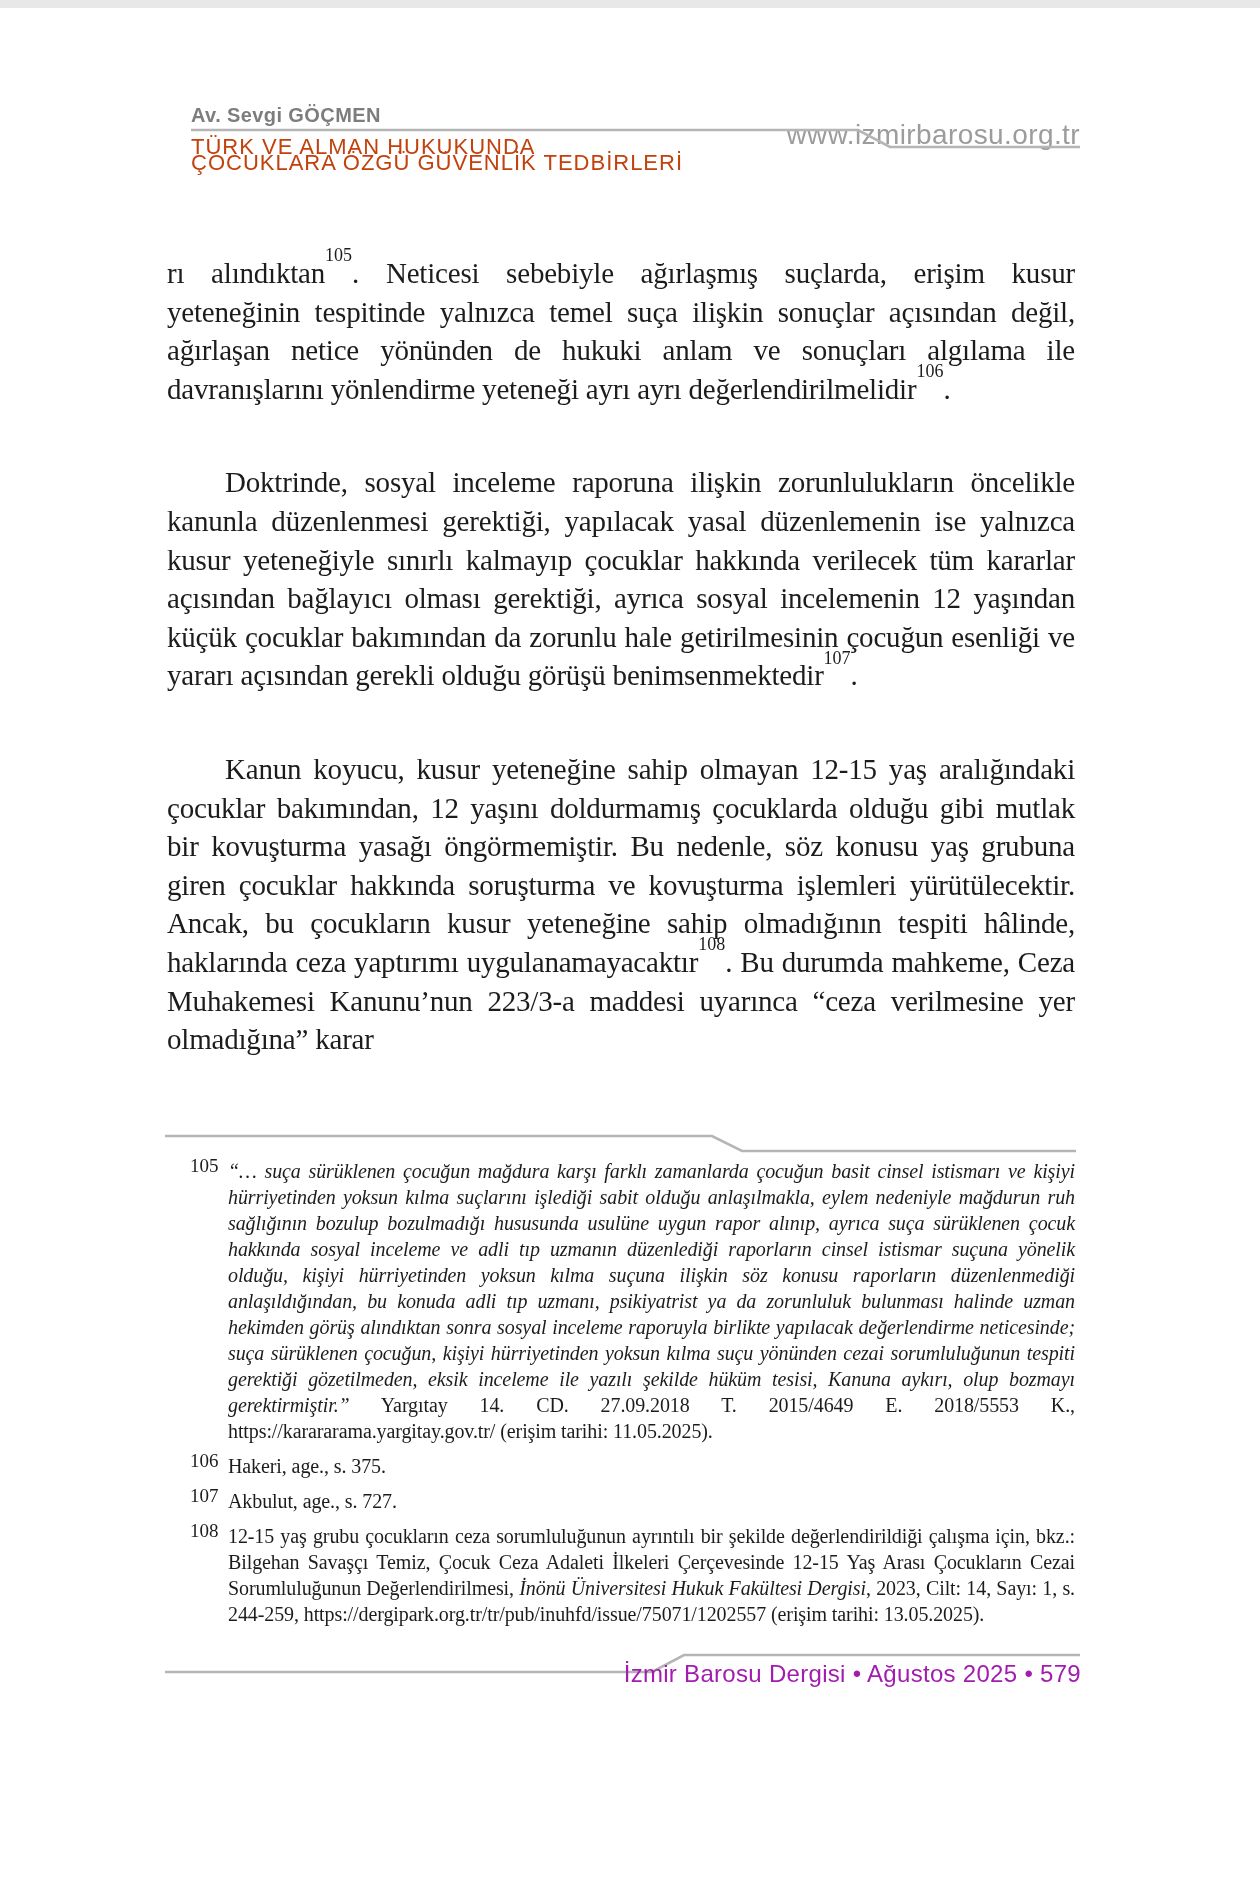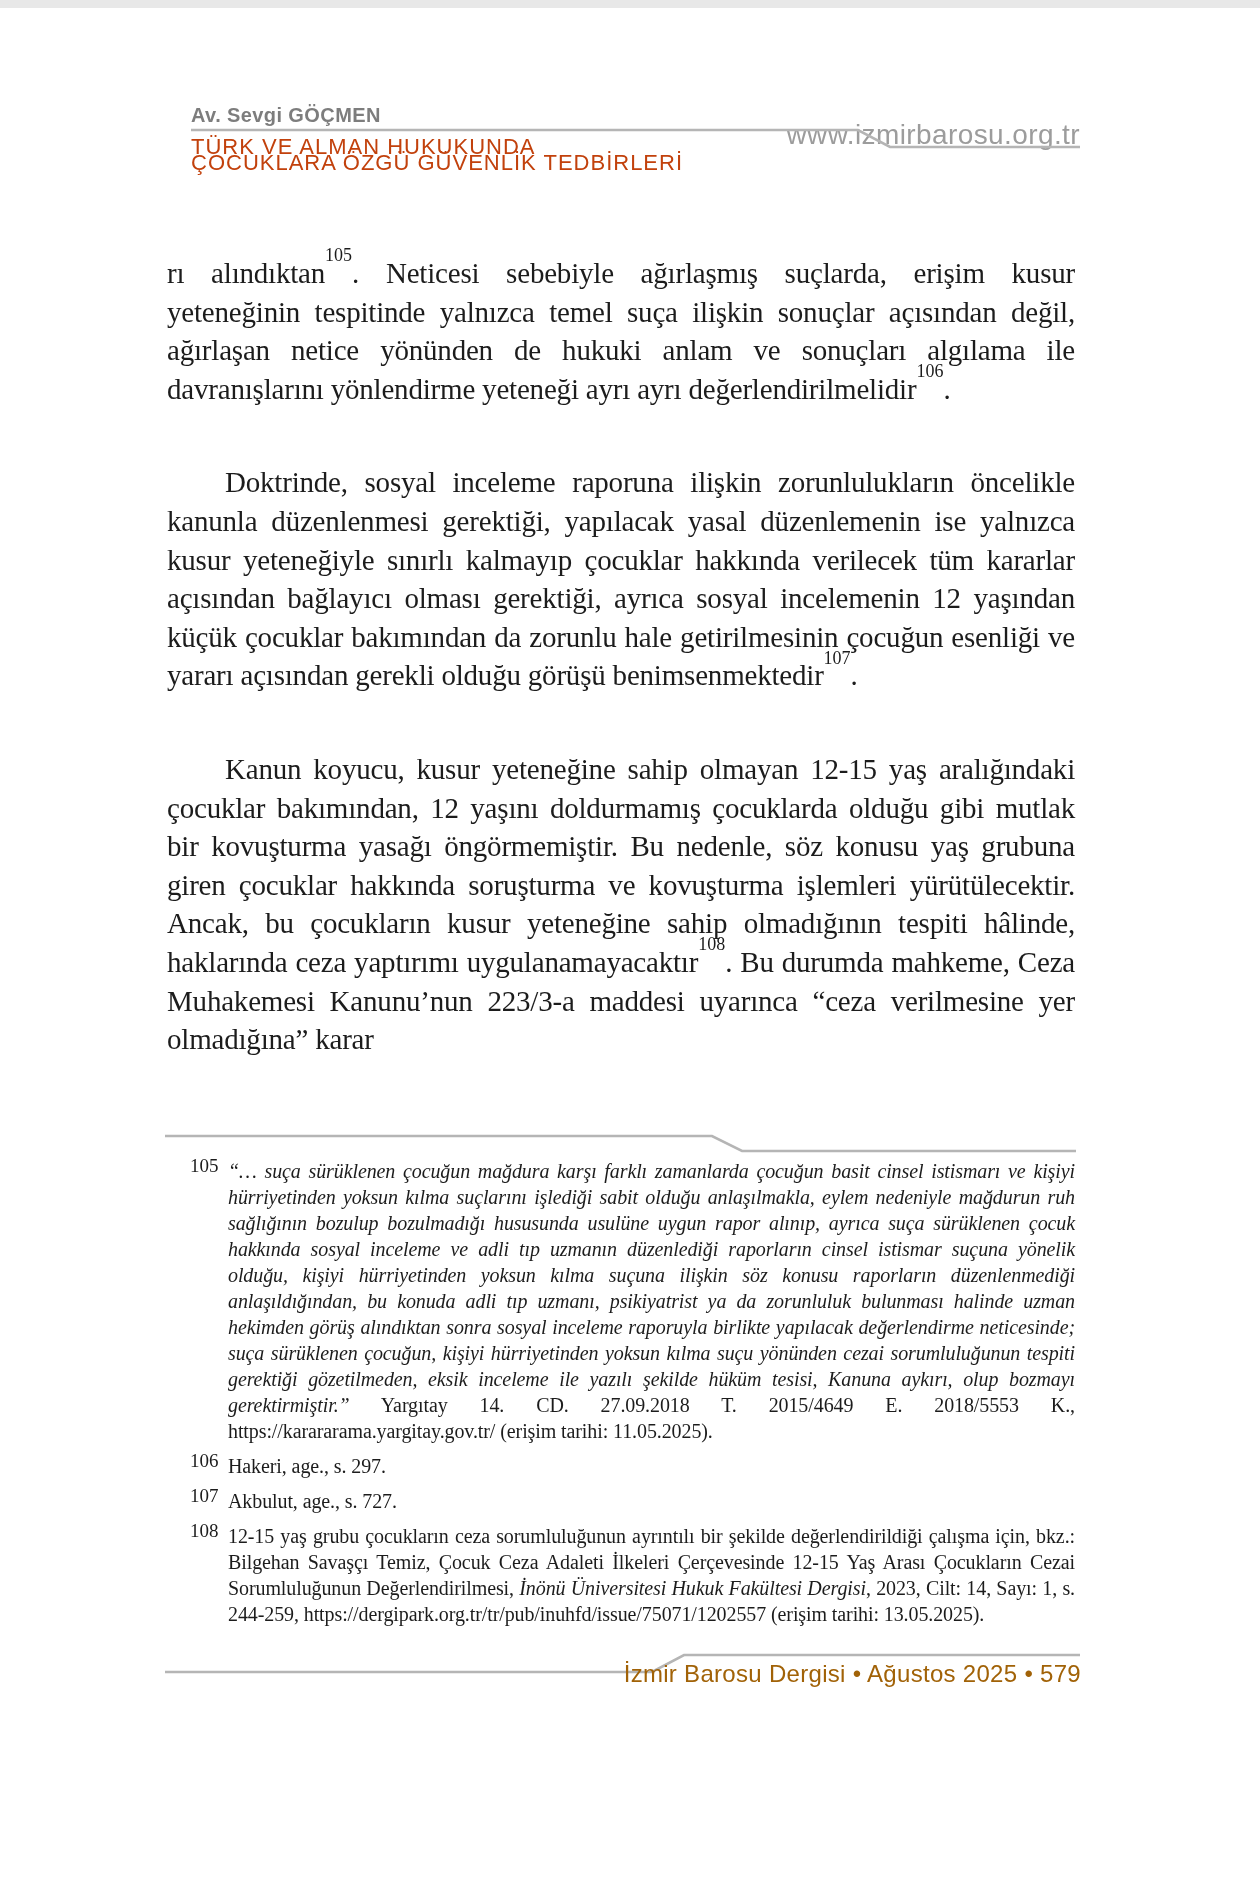--- a/index.html
+++ b/index.html
@@ -52,21 +52,21 @@
     font-size:20px; line-height:26px; text-align:justify; letter-spacing:-0.1px;
   }
   .fn-num {
     position:absolute; left:0; top:-5px; font-size:19px; letter-spacing:0;
   }
   .itl { font-style:italic; }
   
   .footer-text {
     position:absolute; top:1652px; right:179px;
     font-family:"Liberation Sans", sans-serif; font-size:24px;
-    color:#a16207; letter-spacing:.3px;
+    color:#a21caf; letter-spacing:.3px;
   }
 </style>
 </head>
 <body>
 
 <div class="page" style="--body-text: #1c1c1c; --rule-gray: #b5b5b5;">
 
   <header>
     <div class="author">Av. Sevgi GÖÇMEN</div>
     <div class="title-line l1">TÜRK VE ALMAN HUKUKUNDA</div>
@@ -83,21 +83,21 @@
   <main class="bodytext">
     <div>
         <p class="para"><span>rı alındıktan</span><sup>105</sup><span>. Neticesi sebebiyle ağırlaşmış suçlarda, erişim kusur yeteneğinin tespitinde yalnızca temel suça ilişkin sonuçlar açısından değil, ağırlaşan netice yönünden de hukuki anlam ve sonuçları algılama ile davranışlarını yönlendirme yeteneği ayrı ayrı değerlendirilmelidir</span><sup>106</sup><span>.</span></p>
         <p class="para indent"><span>Doktrinde, sosyal inceleme raporuna ilişkin zorunlulukların öncelikle kanunla düzenlenmesi gerektiği, yapılacak yasal düzenlemenin ise yalnızca kusur yeteneğiyle sınırlı kalmayıp çocuklar hakkında verilecek tüm kararlar açısından bağlayıcı olması gerektiği, ayrıca sosyal incelemenin 12 yaşından küçük çocuklar bakımından da zorunlu hale getirilmesinin çocuğun esenliği ve yararı açısından gerekli olduğu görüşü benimsenmektedir</span><sup>107</sup><span>.</span></p>
         <p class="para indent"><span>Kanun koyucu, kusur yeteneğine sahip olmayan 12-15 yaş aralığındaki çocuklar bakımından, 12 yaşını doldurmamış çocuklarda olduğu gibi mutlak bir kovuşturma yasağı öngörmemiştir. Bu nedenle, söz konusu yaş grubuna giren çocuklar hakkında soruşturma ve kovuşturma işlemleri yürütülecektir. Ancak, bu çocukların kusur yeteneğine sahip olmadığının tespiti hâlinde, haklarında ceza yaptırımı uygulanamayacaktır</span><sup>108</sup><span>. Bu durumda mahkeme, Ceza Muhakemesi Kanunu’nun 223/3-a maddesi uyarınca “ceza verilmesine yer olmadığına” karar</span></p>
       </div>
   </main>
 
   <section class="footnotes">
       <div class="footnote"><span class="fn-num">105</span><span><span class="itl">“… suça sürüklenen çocuğun mağdura karşı farklı zamanlarda çocuğun basit cinsel istismarı ve kişiyi hürriyetinden yoksun kılma suçlarını işlediği sabit olduğu anlaşılmakla, eylem nedeniyle mağdurun ruh sağlığının bozulup bozulmadığı hususunda usulüne uygun rapor alınıp, ayrıca suça sürüklenen çocuk hakkında sosyal inceleme ve adli tıp uzmanın düzenlediği raporların cinsel istismar suçuna yönelik olduğu, kişiyi hürriyetinden yoksun kılma suçuna ilişkin söz konusu raporların düzenlenmediği anlaşıldığından, bu konuda adli tıp uzmanı, psikiyatrist ya da zorunluluk bulunması halinde uzman hekimden görüş alındıktan sonra sosyal inceleme raporuyla birlikte yapılacak değerlendirme neticesinde; suça sürüklenen çocuğun, kişiyi hürriyetinden yoksun kılma suçu yönünden cezai sorumluluğunun tespiti gerektiği gözetilmeden, eksik inceleme ile yazılı şekilde hüküm tesisi, Kanuna aykırı, olup bozmayı gerektirmiştir.”</span><span> Yargıtay 14. CD. 27.09.2018 T. 2015/4649 E. 2018/5553 K., https://karararama.yargitay.gov.tr/ (erişim tarihi: 11.05.2025).</span></span></div>
-      <div class="footnote"><span class="fn-num">106</span><span><span>Hakeri, age., s. 297.</span></span></div>
+      <div class="footnote"><span class="fn-num">106</span><span><span>Hakeri, age., s. 375.</span></span></div>
       <div class="footnote"><span class="fn-num">107</span><span><span>Akbulut, age., s. 727.</span></span></div>
       <div class="footnote"><span class="fn-num">108</span><span><span>12-15 yaş grubu çocukların ceza sorumluluğunun ayrıntılı bir şekilde değerlendirildiği çalışma için, bkz.: Bilgehan Savaşçı Temiz, Çocuk Ceza Adaleti İlkeleri Çerçevesinde 12-15 Yaş Arası Çocukların Cezai Sorumluluğunun Değerlendirilmesi, </span><span class="itl">İnönü Üniversitesi Hukuk Fakültesi Dergisi</span><span>, 2023, Cilt: 14, Sayı: 1, s. 244-259, https://dergipark.org.tr/tr/pub/inuhfd/issue/75071/1202557 (erişim tarihi: 13.05.2025).</span></span></div>
     </section>
 
   <footer>
     <div class="footer-text">İzmir Barosu Dergisi • Ağustos 2025 • 579</div>
   </footer>
 
 </div>
 

